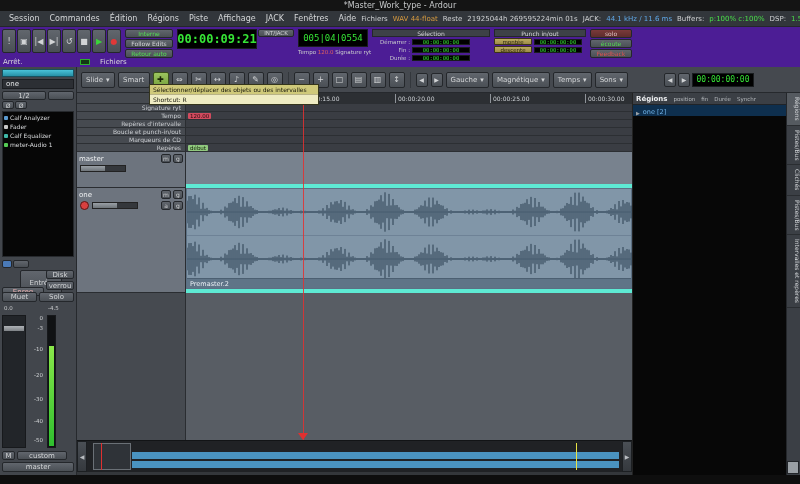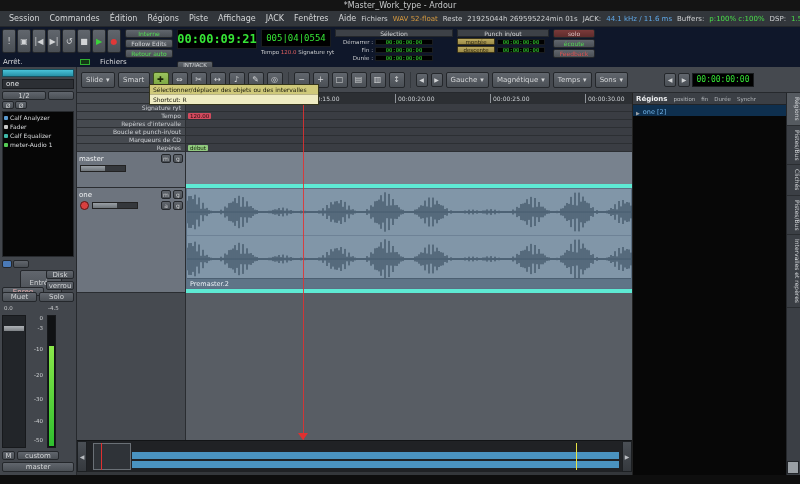--- a/index.html
+++ b/index.html
@@ -1,35 +1,35 @@
 <!DOCTYPE html>
 <html><head>
 <meta charset="utf-8">
 <style>
 *{margin:0;padding:0;box-sizing:border-box}
 html,body{background:#000}
-#app{position:relative;width:800px;height:484px;background:#0f172a;font-family:"DejaVu Sans","Liberation Sans",sans-serif;color:#d4d6d8;overflow:hidden;font-size:8px}
+#app{position:relative;width:800px;height:484px;background:#4c1d95;font-family:"DejaVu Sans","Liberation Sans",sans-serif;color:#d4d6d8;overflow:hidden;font-size:8px}
 .abs{position:absolute}
 
 .titlebar{left:0;top:0;width:800px;height:11px;background:#141414;color:#c6c8ca;font-size:8px;line-height:11px;text-align:center}
 .menubar{left:0;top:11px;width:800px;height:16px;background:#32363b;display:flex;align-items:center;padding:0 4px;border-bottom:1px solid #24272b}
 .mi{padding:0 5px;line-height:16px;font-size:8px}
 .status{margin-left:auto;display:flex;gap:5px;align-items:center;font-size:7px;white-space:nowrap}
 .sv-amber{color:#d89b3f}.sv-blue{color:#5fa8e8}.sv-green{color:#49e049}.sv-lab{color:#cfd1d3}
 
 .btn{background:linear-gradient(#61666d,#4a4f55);border:1px solid #24272b;border-radius:2px;color:#d2d4d6;display:flex;align-items:center;justify-content:center;font-size:7px;overflow:hidden}
 .clock{background:#000;color:#36e436;font-family:"DejaVu Sans Mono","Liberation Mono",monospace;border:1px solid #191c1f;display:flex;align-items:center;justify-content:center}
 
 .transport{left:0;top:27px;width:800px;height:31px;display:flex;gap:4px;padding:2px 0 0 2px;align-items:flex-start}
 .tbtn{width:14px;height:24px;font-size:8px}
 .tb-play{color:#3ad43a}.tb-rec{color:#e03838}
 .tstack{display:flex;flex-direction:column;gap:1px;width:48px}
 .tstack .btn{height:9px;font-size:6px}
 .txt-green{color:#55e055}
-.clockbox{display:flex;flex-direction:column;gap:12px}
+.clockbox{display:flex;gap:1px}
 .pclock{width:80px;height:20px;font-size:12px;font-weight:bold}
 .srcbtn{width:36px;height:8px;font-size:5.5px}
 .c2{position:relative;display:flex;flex-direction:column}
 .sclock{width:70px;height:18px;font-size:9px}
 .c2cap{position:absolute;top:20px;left:0;width:140px;font-size:5.5px;white-space:nowrap;color:#c9cbcd}
 .tv{color:#e06060}
 .selbox{width:118px;font-size:5.5px}
 .selbox .hd,.punchbox .hd{text-align:center;height:8px;line-height:8px;background:#3d4147;border:1px solid #24272b;font-size:6px}
 .srow{display:flex;align-items:center;height:7px;gap:2px;margin-top:1px}
 .srow .lab{width:38px;text-align:right;color:#c9cbcd}
@@ -141,21 +141,21 @@
     <span class="mi">Commandes</span>
     <span class="mi">Édition</span>
     <span class="mi">Régions</span>
     <span class="mi">Piste</span>
     <span class="mi">Affichage</span>
     <span class="mi">JACK</span>
     <span class="mi">Fenêtres</span>
     <span class="mi">Aide</span>
     <span class="status">
       <span class="sv-lab">Fichiers</span>
-      <span class="sv-amber">WAV 52-float</span>
+      <span class="sv-amber">WAV 44-float</span>
       <span class="sv-lab">Reste</span>
       <span class="sv-lab">21925044h 269595224min 01s</span>
       <span class="sv-lab">JACK:</span>
       <span class="sv-blue">44.1 kHz / 11.6 ms</span>
       <span class="sv-lab">Buffers:</span>
       <span class="sv-green">p:100% c:100%</span>
       <span class="sv-lab">DSP:</span>
       <span class="sv-green">1.5%</span>
 
     </span>
@@ -368,21 +368,21 @@
       <span style="top:31px">-10</span>
       <span style="top:57px">-20</span>
       <span style="top:81px">-30</span>
       <span style="top:103px">-40</span>
       <span style="top:122px">-50</span>
     </div>
     <div class="abs meter" style="top:248px">
         <span class="mfill"></span>
       </div>
     <div class="btn abs" style="left:2px;top:384px;width:13px;height:9px">M</div>
-    <div class="btn abs" style="left:17px;top:384px;width:42px;height:9px">custom</div>
+    <div class="btn abs" style="left:17px;top:384px;width:50px;height:9px">custom</div>
     <div class="btn abs" style="left:2px;top:395px;width:72px;height:10px">master</div>
   </div>
 
   <div class="abs editor">
     <div class="rrow tlrow">
       <div class="rlabel"></div>
       <div class="rcanvas">
         <span class="tick" style="left:19px">00:00:10.00</span>
         <span class="tick" style="left:114px">00:00:15.00</span>
         <span class="tick" style="left:209px">00:00:20.00</span>

